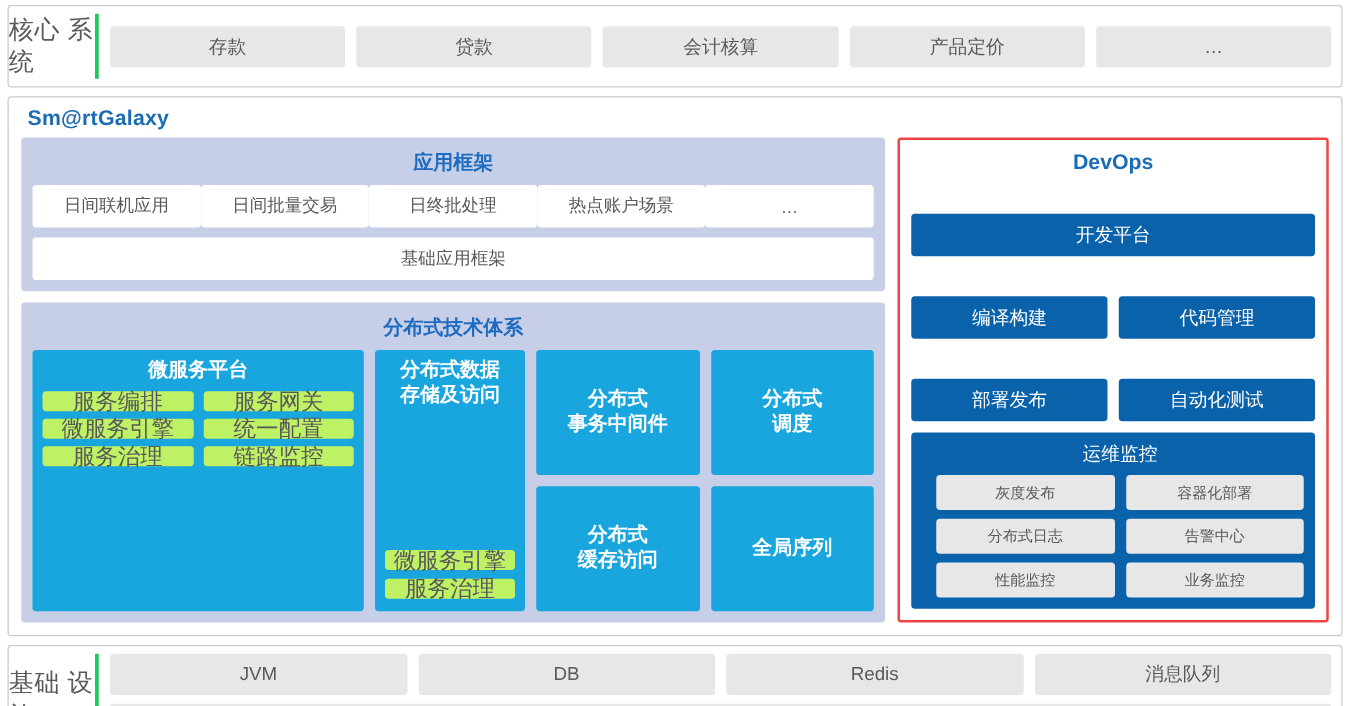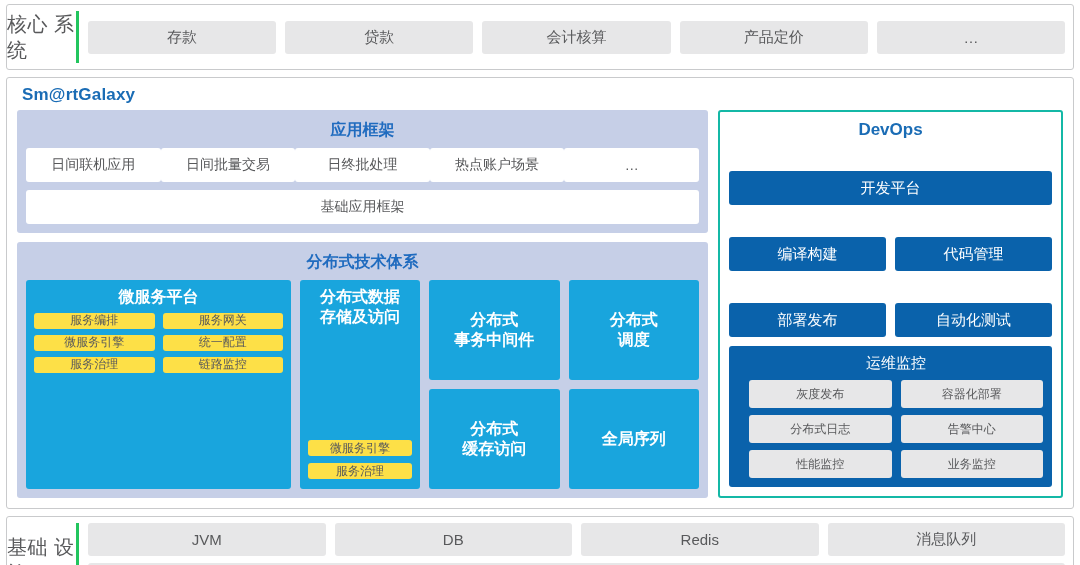--- a/index.html
+++ b/index.html
@@ -165,45 +165,45 @@
   }
   .store-stack {
     width: 100%;
     display: flex;
     flex-direction: column;
     gap: 7px;
     margin-top: auto;
     padding-bottom: 2px;
   }
   .mini {
-    background: #fde047;
+    background: #bef264;
     border-radius: 3px;
     height: 16px;
     display: flex;
     align-items: center;
     justify-content: center;
-    font-size: 12px;
+    font-size: 18px;
     color: #58595b;
   }
   .tech-col {
     flex: 1 1 0;
     display: flex;
     flex-direction: column;
     gap: 9px;
   }
   .tech-col .cyan {
     flex: 1 1 0;
     justify-content: center;
   }
   .tech-col .cyan-title { padding: 0 4px; }
 
   
   .devops {
     flex: 1 1 auto;
-    border: 2px solid #14b8a6;
+    border: 2px solid #ef4444;
     border-radius: 3px;
     background: #fff;
     padding: 5px 9px 9px 9px;
     display: flex;
     flex-direction: column;
   }
   .devops-title {
     text-align: center;
     font-size: 17px;
     font-weight: bold;

